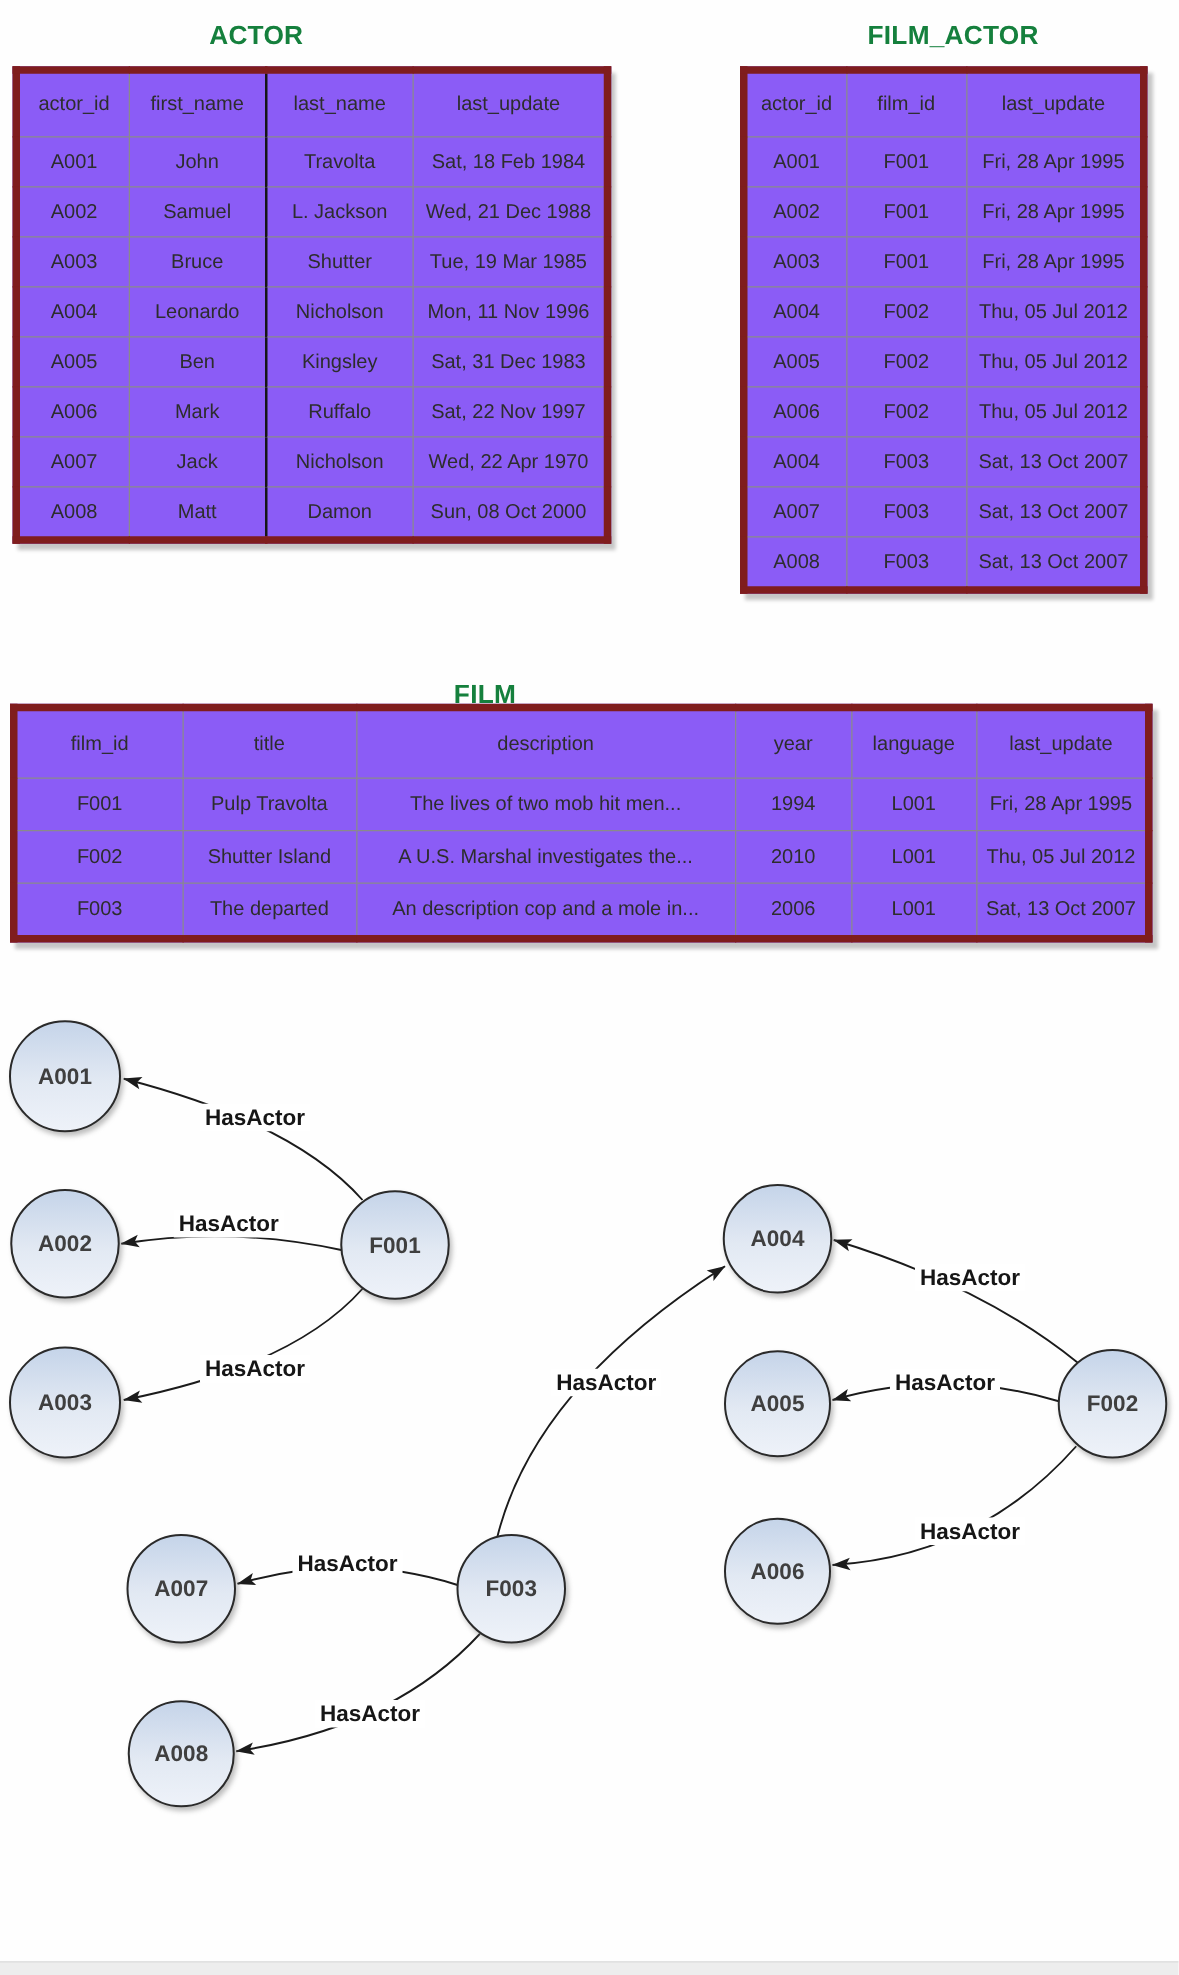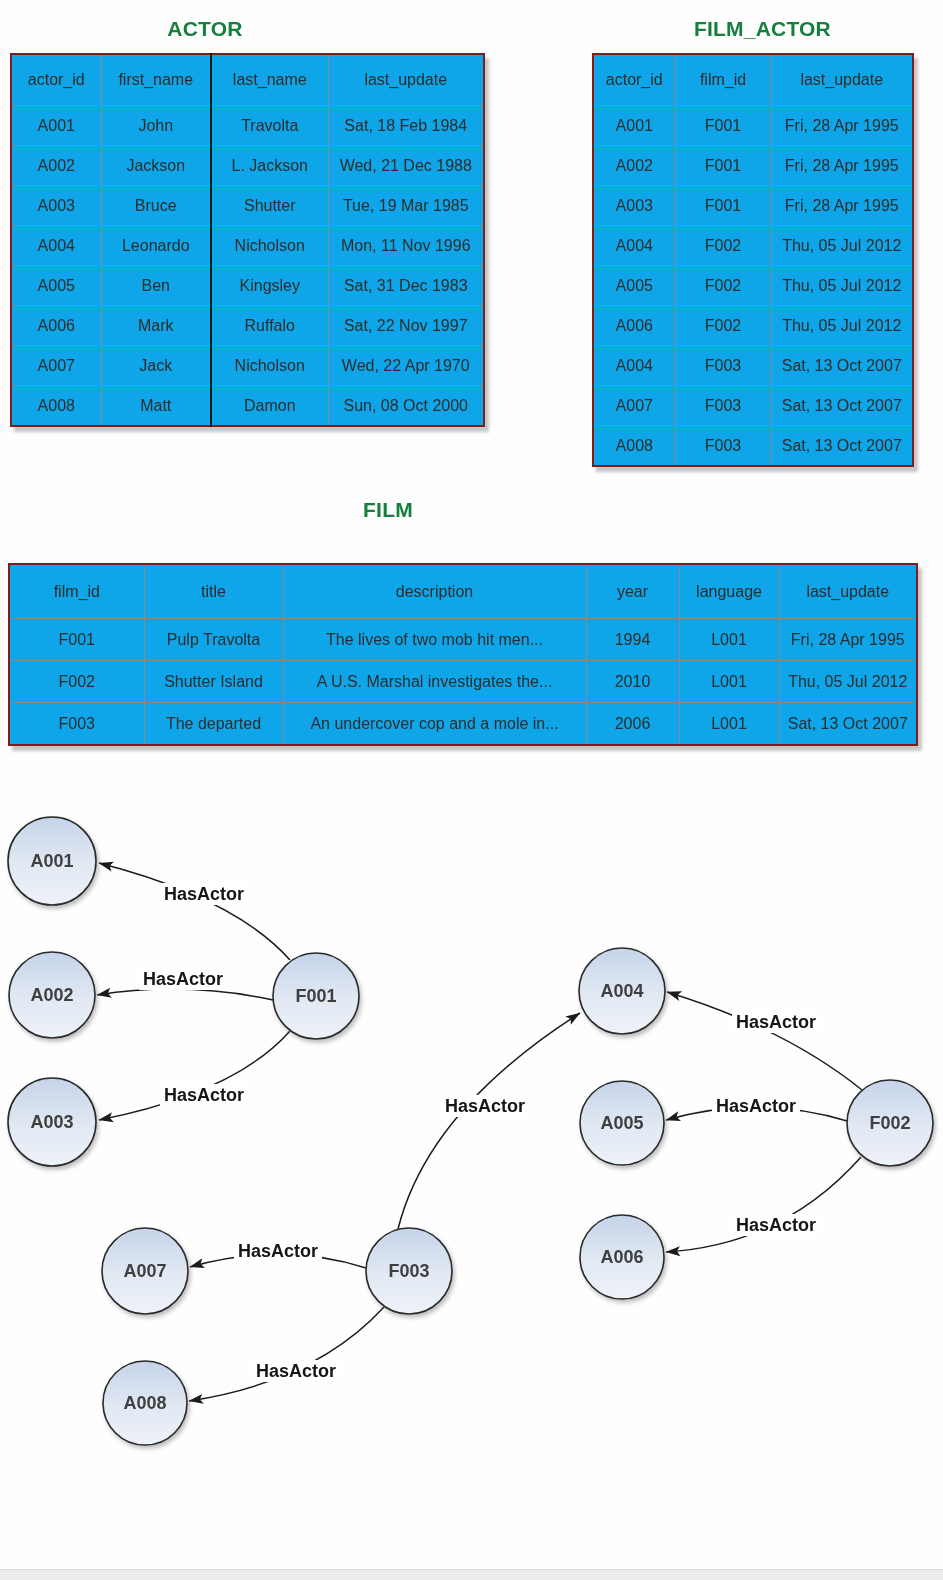--- a/index.html
+++ b/index.html
@@ -2,22 +2,22 @@
 <html><head>
 <meta charset="utf-8">
 <style>
   html,body{margin:0;padding:0;background:#ffffff;}
   #canvas{position:relative;width:943px;height:1580px;background:#fefefe;overflow:hidden;
           font-family:"Liberation Sans", sans-serif;}
 
   .tbl-title{position:absolute;font-size:21px;font-weight:bold;color:#15803d;
              text-align:center;letter-spacing:.2px;}
 
-  table.dbtable{position:absolute;border-collapse:collapse;table-layout:fixed;background:#0ea5e9;
-                border:2px solid #7f1d1d;box-shadow:4px 5px 3px #c6c6c6;}
+  table.dbtable{position:absolute;border-collapse:collapse;table-layout:fixed;background:#8b5cf6;
+                border:6px solid #7f1d1d;box-shadow:4px 5px 3px #c6c6c6;}
   table.dbtable th, table.dbtable td{
       border:1px solid #8a8a8a;text-align:center;vertical-align:middle;
       font-size:16px;font-weight:normal;color:#2d2d2d;
       white-space:nowrap;overflow:hidden;padding:0 2px;}
   table.dbtable th{height:50px;}
   table.dbtable td{height:39px;}
   table#film-table th{height:53px;}
   table#film-table td{height:41px;}
   
   #actor-table tr > *:nth-child(3){border-left:2px solid #161616;}
@@ -26,21 +26,21 @@
   #footer-bar{position:absolute;left:0;top:1569px;width:943px;height:11px;
               background:#ededed;border-top:1px solid #dcdcdc;}
 </style>
 </head>
 <body>
 
 <div id="canvas">
 
   <div class="tbl-title" style="left:100px;top:17px;width:210px;">ACTOR</div>
   <div class="tbl-title" style="left:640px;top:17px;width:245px;">FILM_ACTOR</div>
-  <div class="tbl-title" style="left:288px;top:498px;width:200px;">FILM</div>
+  <div class="tbl-title" style="left:288px;top:544px;width:200px;">FILM</div>
 
   <table class="dbtable" id="actor-table" style="left:10px;top:53px;width:473px;">
       <colgroup>
         <col style="width: 90px;">
         <col style="width: 110px;">
         <col style="width: 117px;">
         <col style="width: 156px;">
       </colgroup>
       <thead>
         <tr>
@@ -52,21 +52,21 @@
       </thead>
       <tbody>
         <tr>
           <td>A001</td>
           <td>John</td>
           <td>Travolta</td>
           <td>Sat, 18 Feb 1984</td>
         </tr>
         <tr>
           <td>A002</td>
-          <td>Jackson</td>
+          <td>Samuel</td>
           <td>L. Jackson</td>
           <td>Wed, 21 Dec 1988</td>
         </tr>
         <tr>
           <td>A003</td>
           <td>Bruce</td>
           <td>Shutter</td>
           <td>Tue, 19 Mar 1985</td>
         </tr>
         <tr>
@@ -196,21 +196,21 @@
           <td>F002</td>
           <td>Shutter Island</td>
           <td>A U.S. Marshal investigates the...</td>
           <td>2010</td>
           <td>L001</td>
           <td>Thu, 05 Jul 2012</td>
         </tr>
         <tr>
           <td>F003</td>
           <td>The departed</td>
-          <td>An undercover cop and a mole in...</td>
+          <td>An description cop and a mole in...</td>
           <td>2006</td>
           <td>L001</td>
           <td>Sat, 13 Oct 2007</td>
         </tr>
       </tbody>
     </table>
 
   <svg id="graph-svg" width="943" height="1580" viewBox="0 0 943 1580">
       <defs>
         <linearGradient id="nodeGrad" x1="0" y1="0" x2="0" y2="1">

